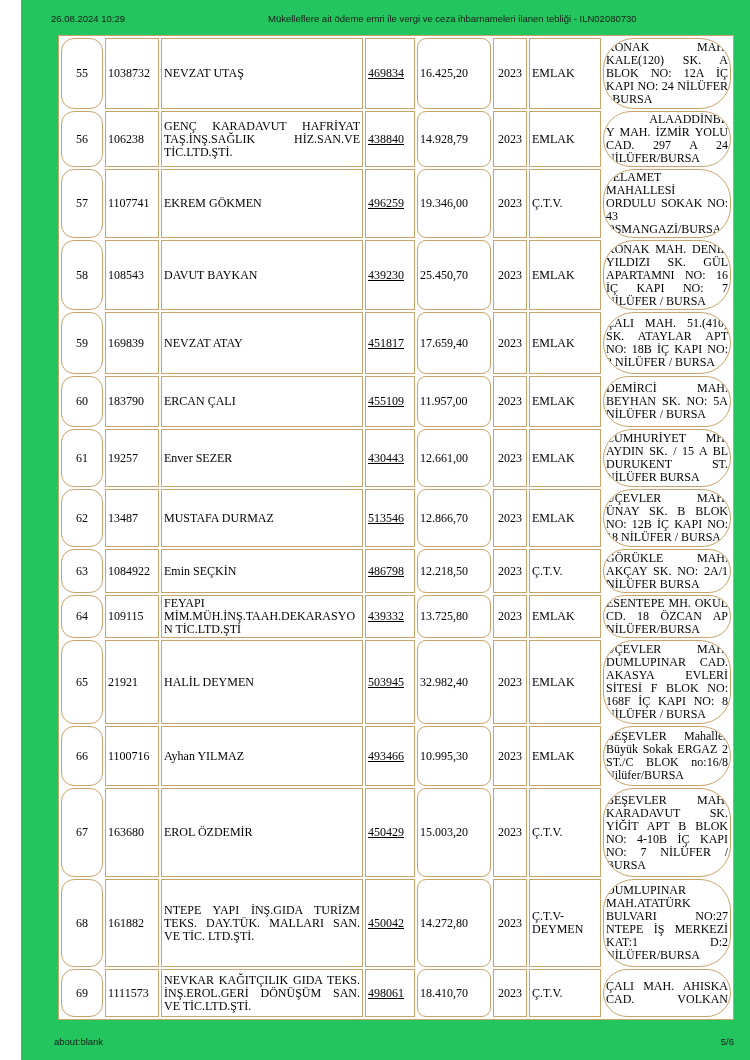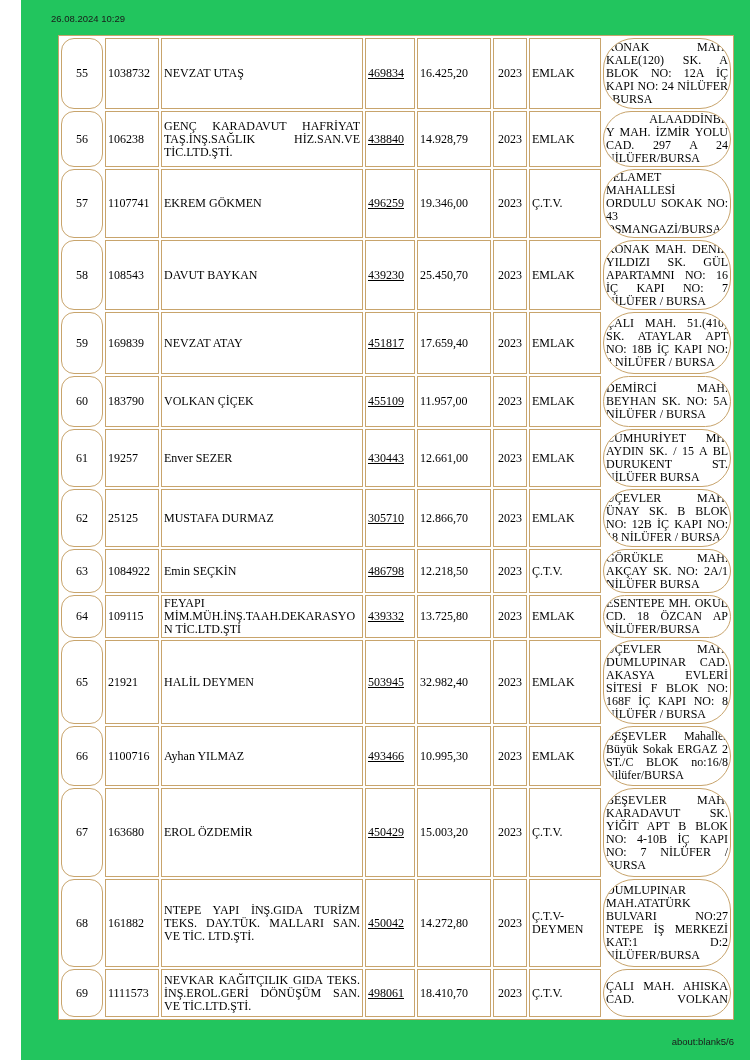--- a/index.html
+++ b/index.html
@@ -49,44 +49,45 @@
     font-size: 12px;
     line-height: 13px;
     vertical-align: middle;
     overflow: hidden;
     word-wrap: break-word;
   }
   td.c-no   { text-align: center; border-radius: 13px; }
   td.c-id   { text-align: left; padding-left: 4px; }
   td.c-name { text-align: justify; padding: 1px 3px; }
   td.c-doc  { text-align: left; text-decoration: underline; }
-  td.c-amt  { text-align: left; padding-left: 4px; }
+  td.c-amt  { text-align: left; padding-left: 4px; border-radius: 9px; }
   td.c-year { text-align: center; }
   td.c-type { text-align: left; padding-left: 3px; }
   td.c-addr { text-align: justify; padding: 1px 3px; border-radius: 31px; }
   td.justify-last { text-align-last: justify; }
   .print-footer {
     position: absolute;
     top: 1036px;
     left: 33px;
     right: 37px;
     font-family: "Liberation Sans", sans-serif;
     font-size: 9.5px;
     color: #1a1a1a;
     display: flex;
-    justify-content: flex-end;
+    justify-content: space-between;
   }
 </style>
 </head>
 <body>
 
 <div class="page">
 
   <div class="print-header">
     <span class="datetime">26.08.2024 10:29</span>
+    <span class="title">Mükelleflere ait ödeme emri ile vergi ve ceza ihbarnameleri ilanen tebliği - ILN02080730</span>
   </div>
 
   <div class="table-clip">
     <table class="notice">
       <colgroup>
         <col style="width:42px">
           <col style="width:54px">
           <col style="width:202px">
           <col style="width:50px">
         <col style="width:74px">
@@ -141,42 +142,42 @@
             <td class="c-name">NEVZAT ATAY</td>
             <td class="c-doc">451817</td>
             <td class="c-amt">17.659,40</td>
             <td class="c-year">2023</td>
             <td class="c-type">EMLAK</td>
             <td class="c-addr">ÇALI MAH. 51.(410) SK. ATAYLAR APT NO: 18B İÇ KAPI NO: 3 NİLÜFER / BURSA</td>
           </tr>
           <tr style="height: 51px;">
             <td class="c-no">60</td>
             <td class="c-id">183790</td>
-            <td class="c-name">VOLKAN ÇİÇEK</td>
+            <td class="c-name">ERCAN ÇALI</td>
             <td class="c-doc">455109</td>
             <td class="c-amt">11.957,00</td>
             <td class="c-year">2023</td>
             <td class="c-type">EMLAK</td>
             <td class="c-addr">DEMİRCİ MAH. BEYHAN SK. NO: 5A NİLÜFER / BURSA</td>
           </tr>
           <tr style="height: 58px;">
             <td class="c-no">61</td>
             <td class="c-id">19257</td>
             <td class="c-name">Enver SEZER</td>
             <td class="c-doc">430443</td>
             <td class="c-amt">12.661,00</td>
             <td class="c-year">2023</td>
             <td class="c-type">EMLAK</td>
             <td class="c-addr">CUMHURİYET MH. AYDIN SK. / 15 A BL DURUKENT ST. NİLÜFER BURSA</td>
           </tr>
           <tr style="height: 58px;">
             <td class="c-no">62</td>
-            <td class="c-id">25125</td>
+            <td class="c-id">13487</td>
             <td class="c-name">MUSTAFA DURMAZ</td>
-            <td class="c-doc">305710</td>
+            <td class="c-doc">513546</td>
             <td class="c-amt">12.866,70</td>
             <td class="c-year">2023</td>
             <td class="c-type">EMLAK</td>
             <td class="c-addr">ÜÇEVLER MAH. ÜNAY SK. B BLOK NO: 12B İÇ KAPI NO: 18 NİLÜFER / BURSA</td>
           </tr>
           <tr style="height: 44px;">
             <td class="c-no">63</td>
             <td class="c-id">1084922</td>
             <td class="c-name">Emin SEÇKİN</td>
             <td class="c-doc">486798</td>

